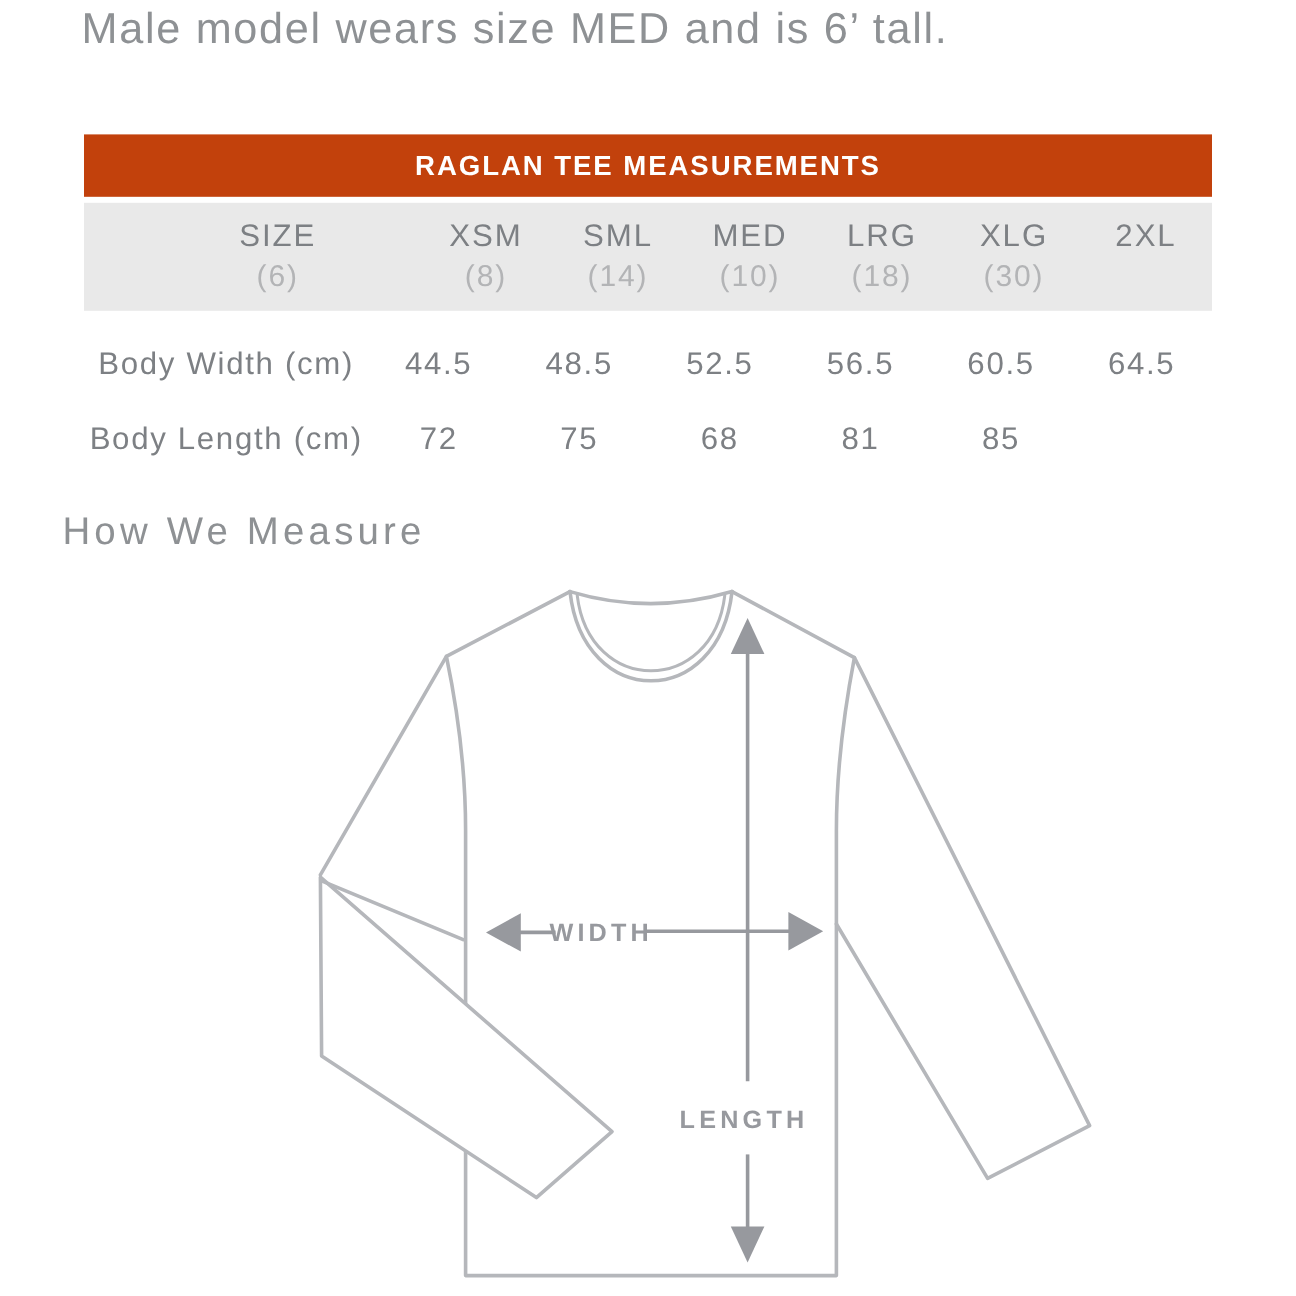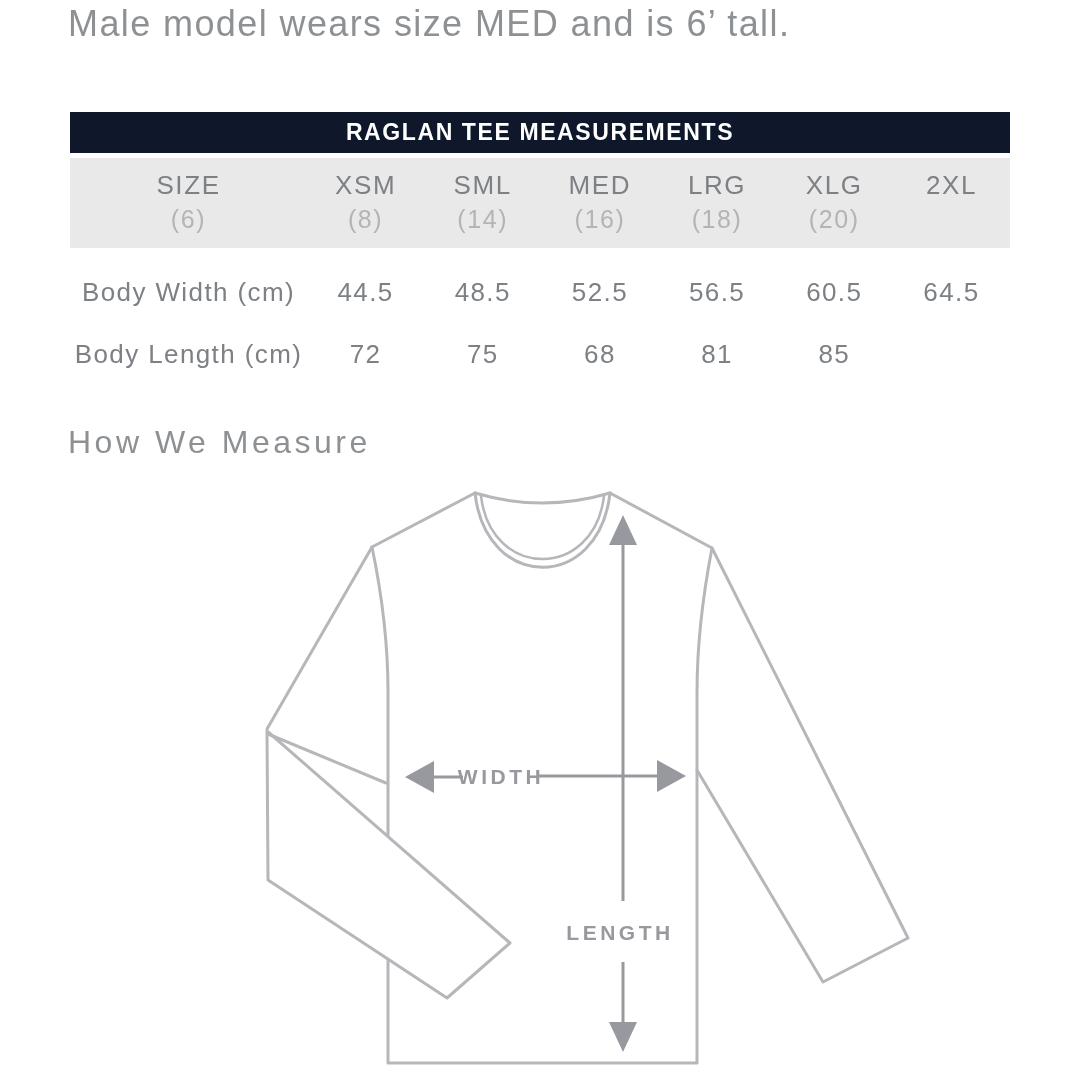--- a/index.html
+++ b/index.html
@@ -16,44 +16,44 @@
   .intro {
     position:absolute; left:68px; top:4px;
     font-size:36px; line-height:39px;
     letter-spacing:1.4px;
     color:#8e9194;
   }
 
   
   .size-table { position:absolute; left:70px; top:112px; width:940px; }
   .t-titlebar {
-    height:41px; background:#0f172a;
+    height:52px; background:#c2410c;
     display:flex; align-items:center; justify-content:center;
     margin-bottom:5px;
   }
   .t-titlebar span {
     color:#ffffff; font-size:23px; font-weight:700; letter-spacing:1.6px;
   }
   .t-grid {
     display:grid;
     grid-template-columns:237px repeat(6, 1fr);
     align-items:center;
   }
   .t-head { background:#e9e9e9; padding:10px 0 12px 0; }
-  .t-head .t-grid { height:34px; }
+  .t-head .t-grid { height:34px;padding-left:43px; }
   .cell { text-align:center; }
   .row-sizes .cell { font-size:26px; color:#7d8084; letter-spacing:1.6px; }
   .row-womens .cell { font-size:25px; color:#b3b4b6; letter-spacing:1.6px; }
   .t-bodyrow { height:62px; }
   .t-bodyrow .cell { font-size:26px; color:#7d8084; letter-spacing:1.4px; }
   .t-bodyrow.first { margin-top:13px; }
 
   
   .section-heading {
-    position:absolute; left:68px; top:424px;
+    position:absolute; left:52px; top:424px;
     font-size:32px; letter-spacing:3.5px; color:#8e9194;
   }
 
   
   .diagram-svg { position:absolute; left:0; top:0; }
   .dim-label {
     font-family:"Liberation Sans", sans-serif;
     font-size:21px; font-weight:700; letter-spacing:3.5px; fill:#97999e;
   }
 </style>
@@ -76,23 +76,23 @@
       <div class="cell">SML</div>
       <div class="cell">MED</div>
       <div class="cell">LRG</div>
       <div class="cell">XLG</div>
       <div class="cell">2XL</div>
     </div>
     <div class="t-grid row-womens">
       <div class="cell">(6)</div>
       <div class="cell">(8)</div>
       <div class="cell">(14)</div>
-      <div class="cell">(16)</div>
+      <div class="cell">(10)</div>
       <div class="cell">(18)</div>
-      <div class="cell">(20)</div>
+      <div class="cell">(30)</div>
     </div>
   </div>
 
   <div class="t-grid t-bodyrow first">
     <div class="cell">Body Width (cm)</div>
     <div class="cell">44.5</div>
     <div class="cell">48.5</div>
     <div class="cell">52.5</div>
     <div class="cell">56.5</div>
     <div class="cell">60.5</div>

